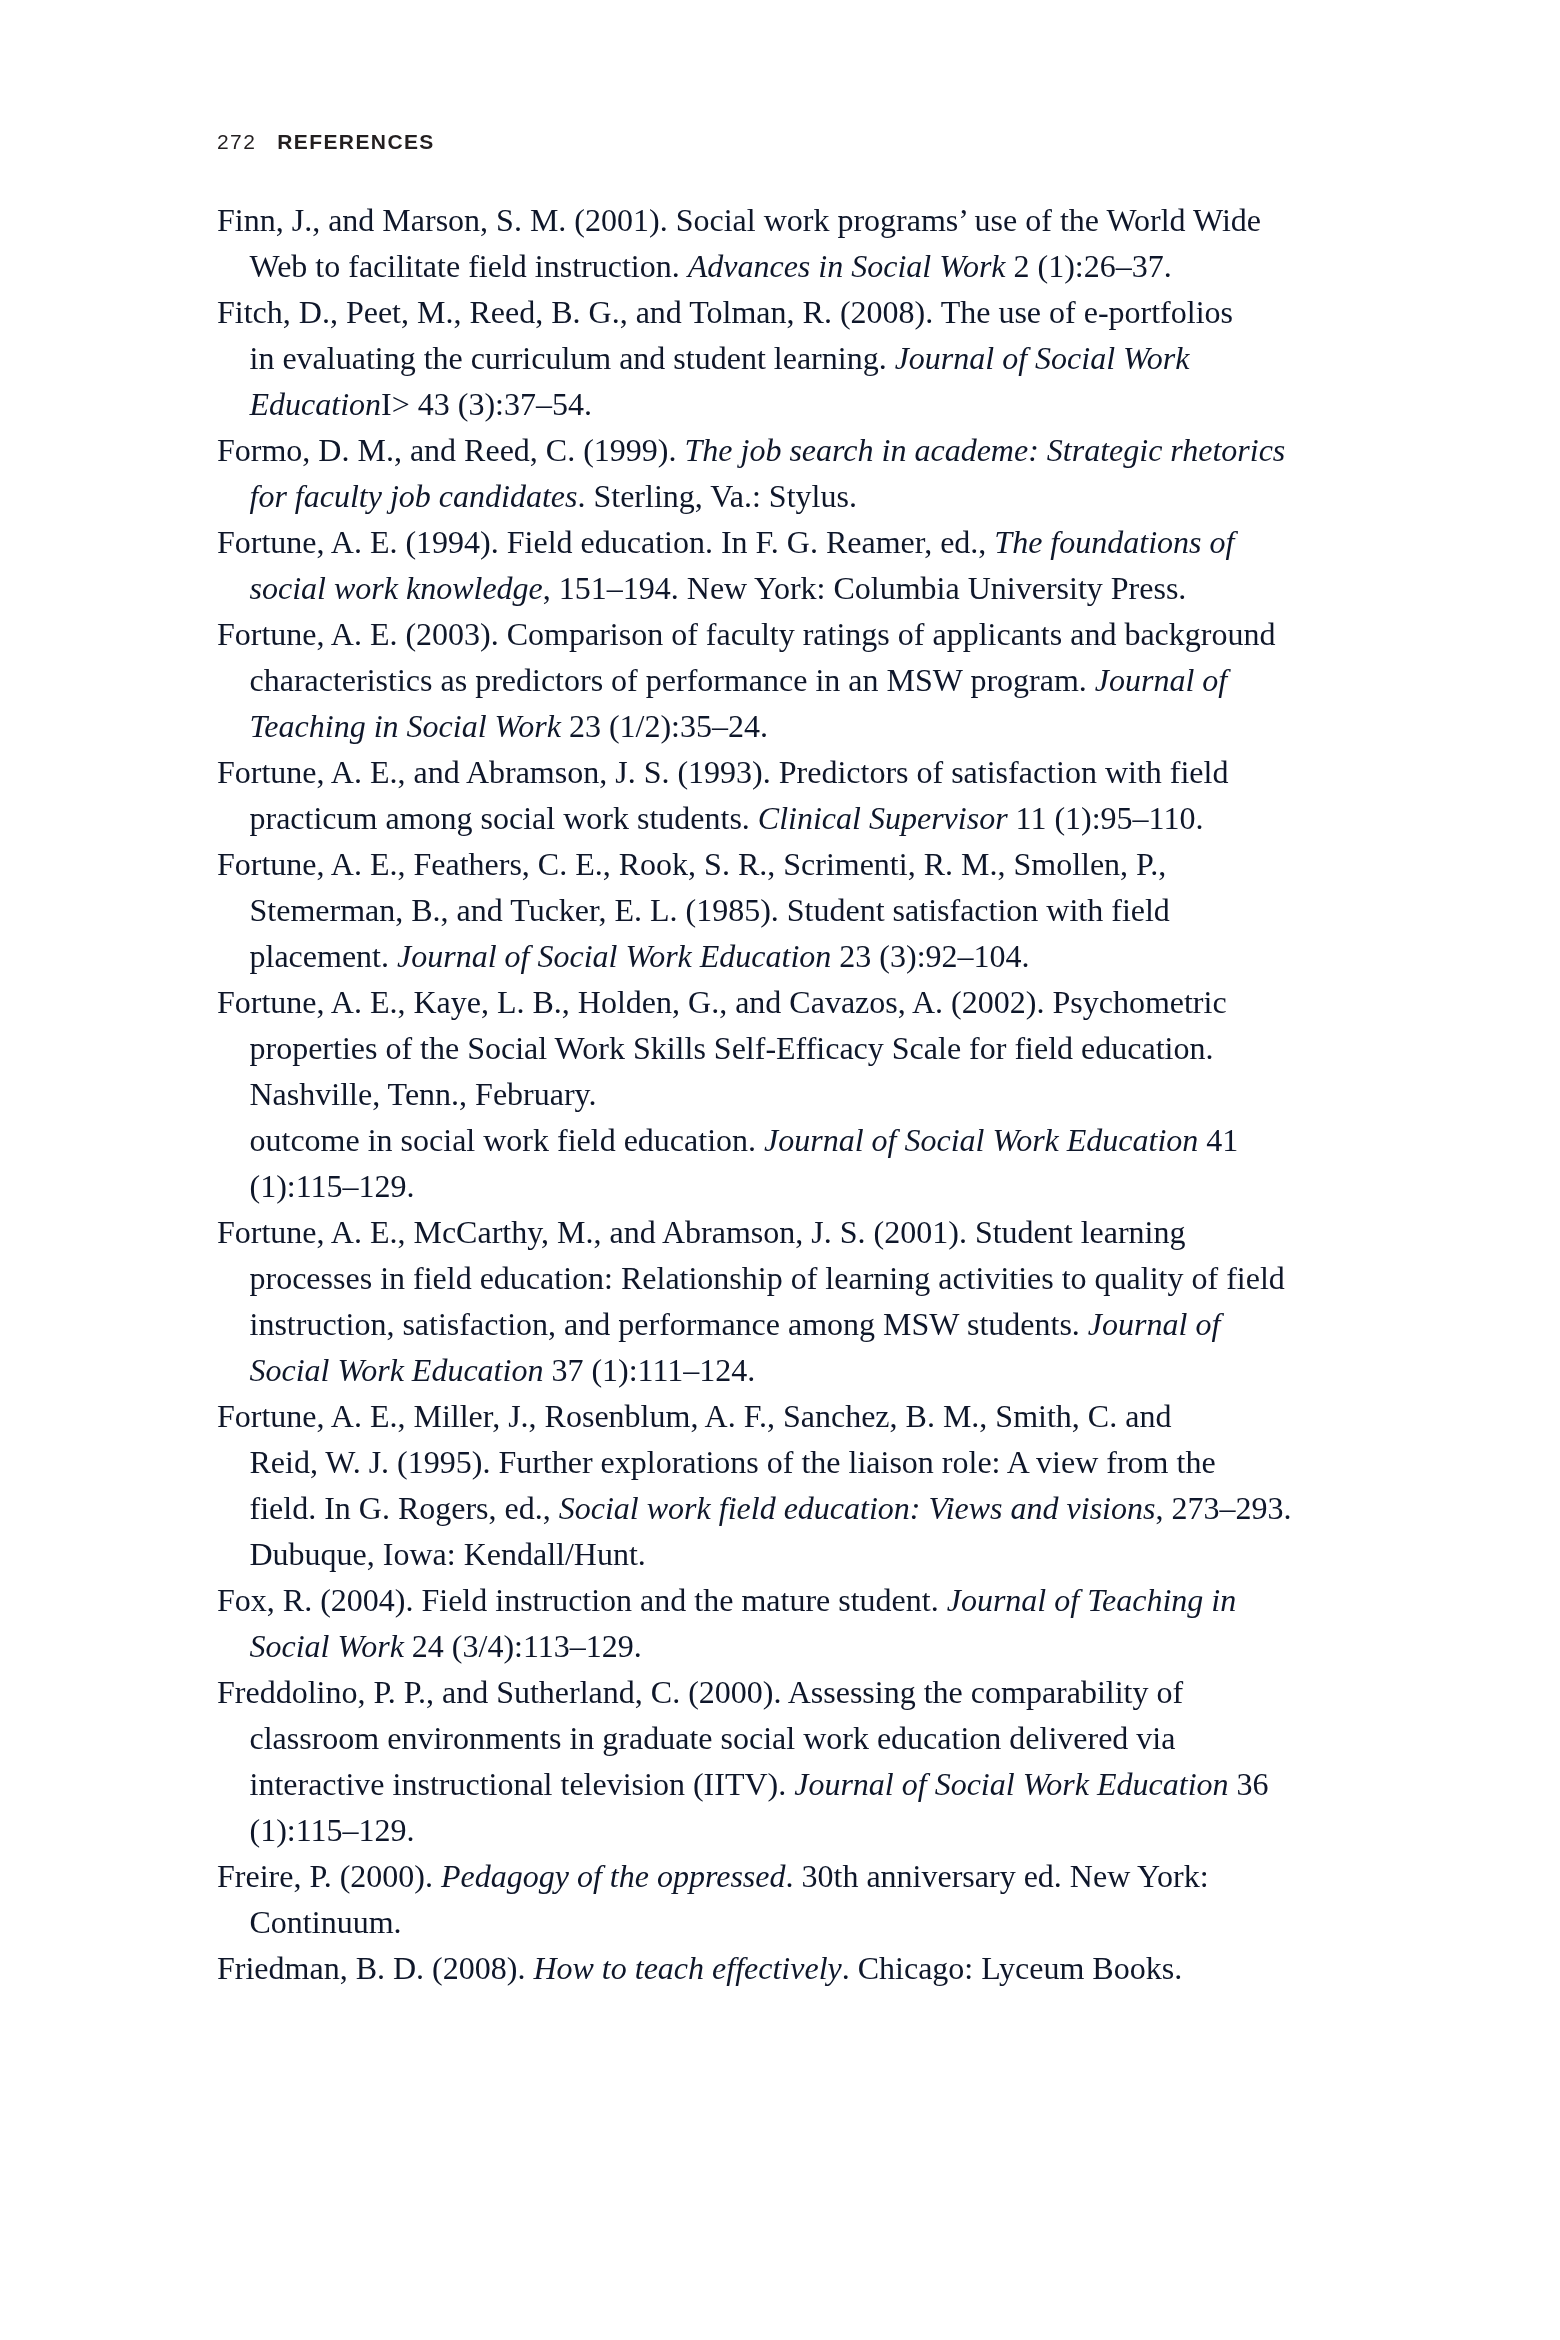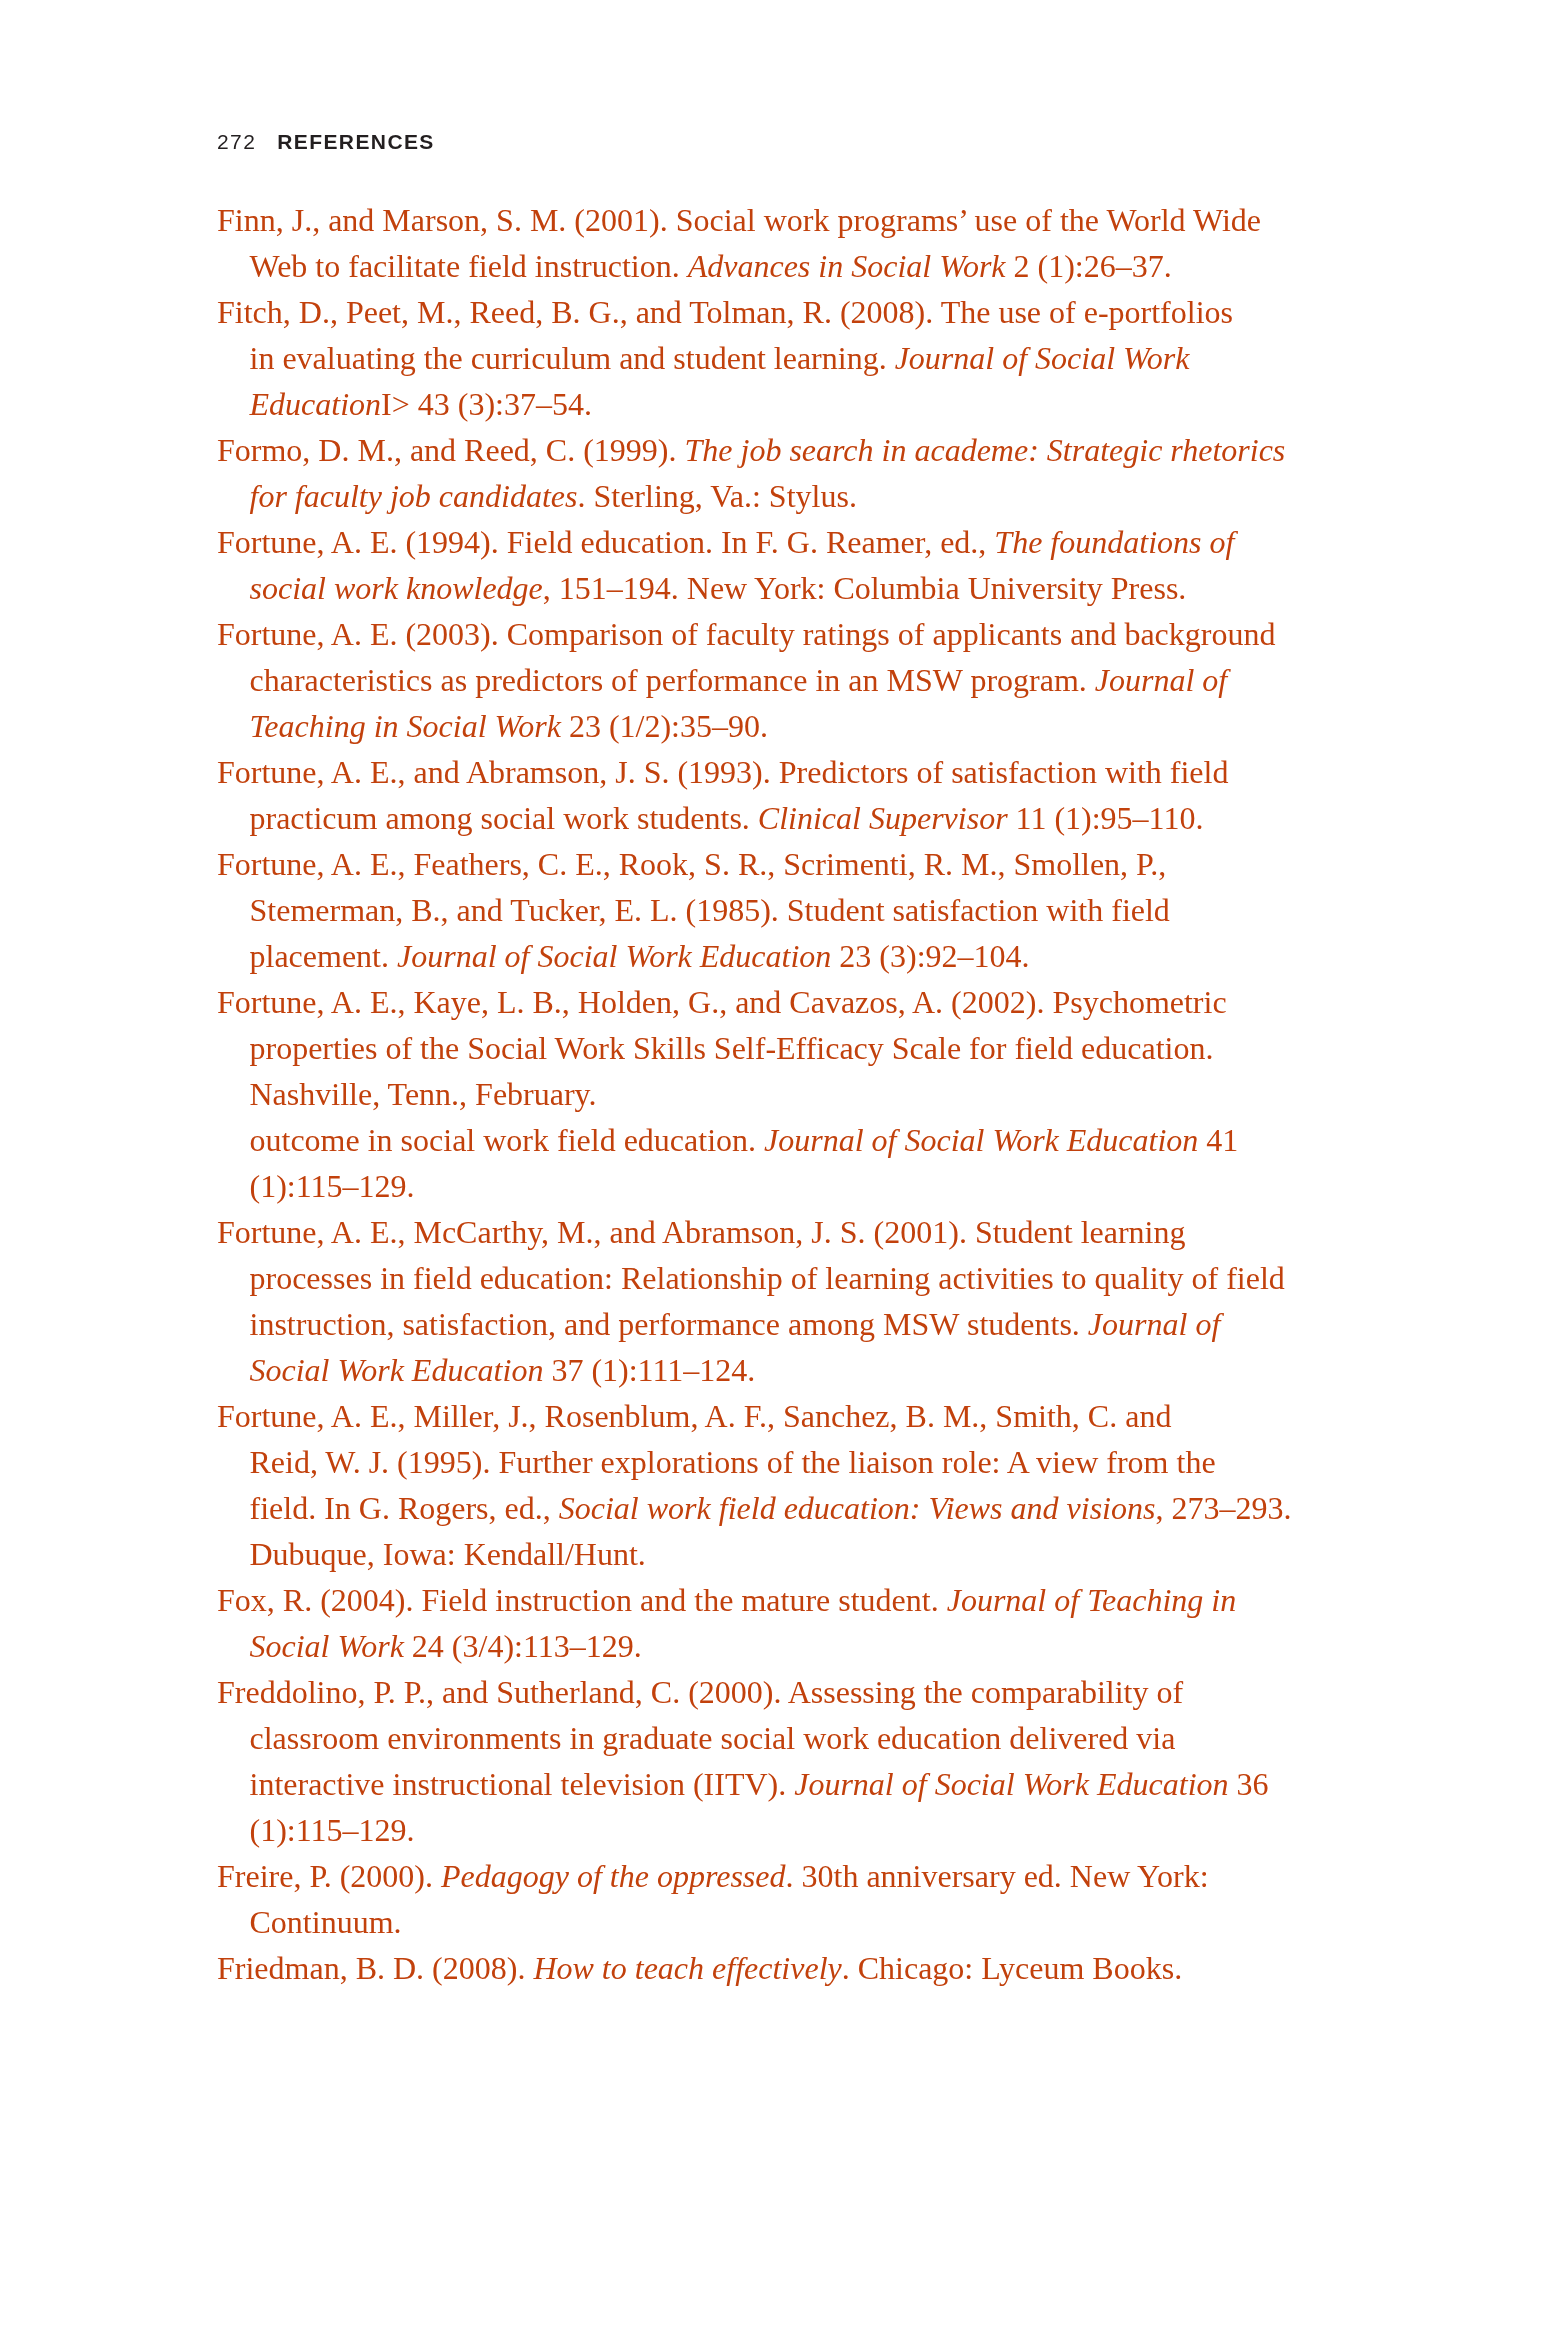--- a/index.html
+++ b/index.html
@@ -1,21 +1,21 @@
 <!DOCTYPE html>
 <html><head>
 <meta charset="utf-8">
 <style>
   html, body { margin: 0; padding: 0; background: #ffffff; }
   body { width: 1561px; height: 2341px; position: relative; overflow: hidden; }
   .page { position: absolute; left: 0; top: 8px; width: 1450px; height: 2341px; background: #ffffff; color: #231f20; }
   .running-head { position: absolute; left: 217px; top: 122px; font-family: "Liberation Sans", "DejaVu Sans", sans-serif; font-size: 21px; letter-spacing: 1.4px; color: #231f20; white-space: nowrap; }
   .running-head .folio { font-weight: normal; margin-right: 21px; }
   .running-head .section { font-weight: bold; }
-  .refs { position: absolute; left: 217px; top: 189px; width: 1147px; font-family: "Liberation Serif", "DejaVu Serif", serif; font-size: 32px; line-height: 46px; color: #c2410c; }
+  .refs { position: absolute; left: 217px; top: 189px; width: 1147px; font-family: "Liberation Serif", "DejaVu Serif", serif; font-size: 32px; line-height: 46px; color: #0f172a; }
   .entry { margin: 0; padding: 0; }
   .line { display: block; white-space: nowrap; height: 46px; }
   .line.cont { padding-left: 32.5px; }
   .it { font-style: italic; }
 </style>
 </head>
 <body>
 
 <div class="page">
   <div class="running-head">
@@ -35,21 +35,21 @@
         <span class="line"><span>Formo, D. M., and Reed, C. (1999). </span><span class="it">The job search in academe: Strategic rhetorics</span></span>
         <span class="line cont"><span class="it">for faculty job candidates</span><span>. Sterling, Va.: Stylus.</span></span>
       </div>
       <div class="entry">
         <span class="line"><span>Fortune, A. E. (1994). Field education. In F. G. Reamer, ed., </span><span class="it">The foundations of</span></span>
         <span class="line cont"><span class="it">social work knowledge</span><span>, 151–194. New York: Columbia University Press.</span></span>
       </div>
       <div class="entry">
         <span class="line"><span>Fortune, A. E. (2003). Comparison of faculty ratings of applicants and background</span></span>
         <span class="line cont"><span>characteristics as predictors of performance in an MSW program. </span><span class="it">Journal of</span></span>
-        <span class="line cont"><span class="it">Teaching in Social Work</span><span> 23 (1/2):35–90.</span></span>
+        <span class="line cont"><span class="it">Teaching in Social Work</span><span> 23 (1/2):35–24.</span></span>
       </div>
       <div class="entry">
         <span class="line"><span>Fortune, A. E., and Abramson, J. S. (1993). Predictors of satisfaction with field</span></span>
         <span class="line cont"><span>practicum among social work students. </span><span class="it">Clinical Supervisor</span><span> 11 (1):95–110.</span></span>
       </div>
       <div class="entry">
         <span class="line"><span>Fortune, A. E., Feathers, C. E., Rook, S. R., Scrimenti, R. M., Smollen, P.,</span></span>
         <span class="line cont"><span>Stemerman, B., and Tucker, E. L. (1985). Student satisfaction with field</span></span>
         <span class="line cont"><span>placement. </span><span class="it">Journal of Social Work Education</span><span> 23 (3):92–104.</span></span>
       </div>

